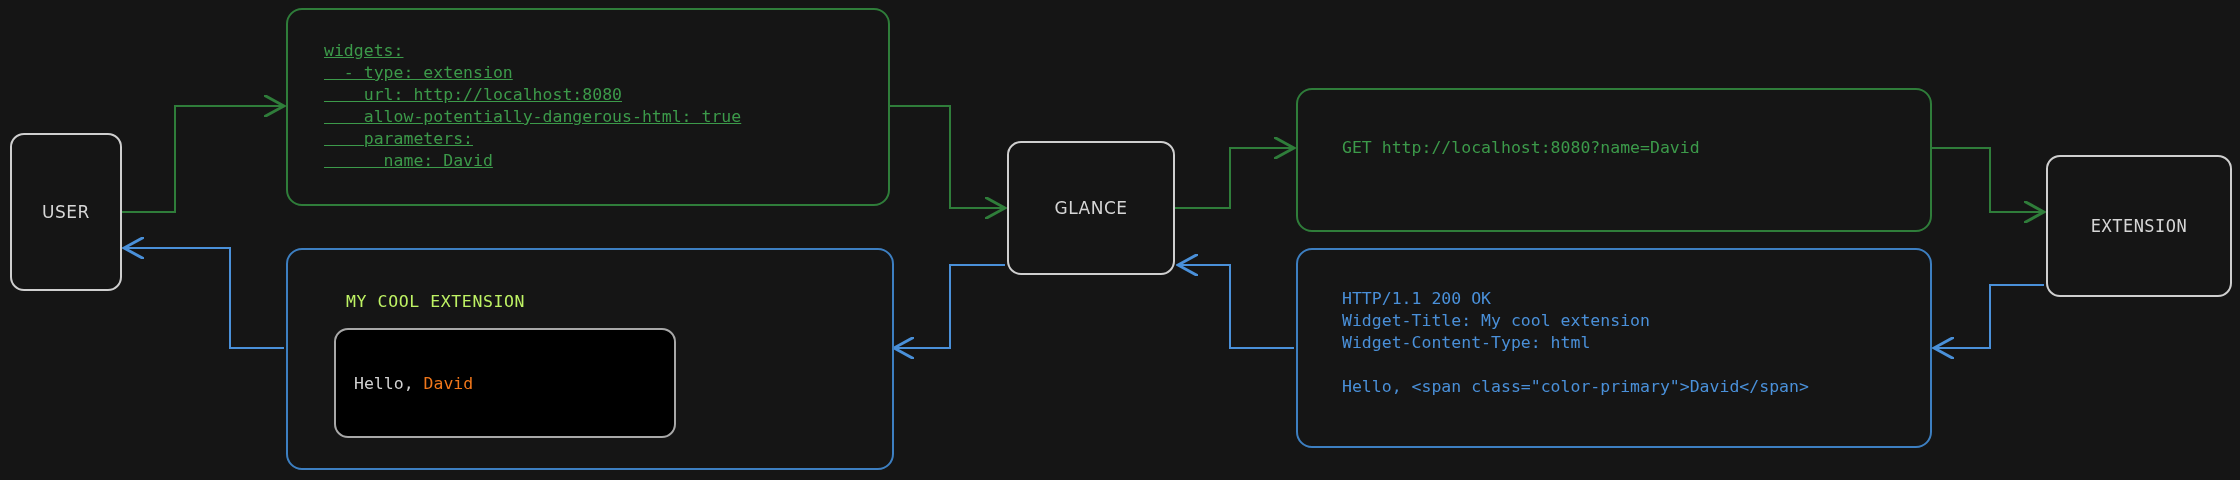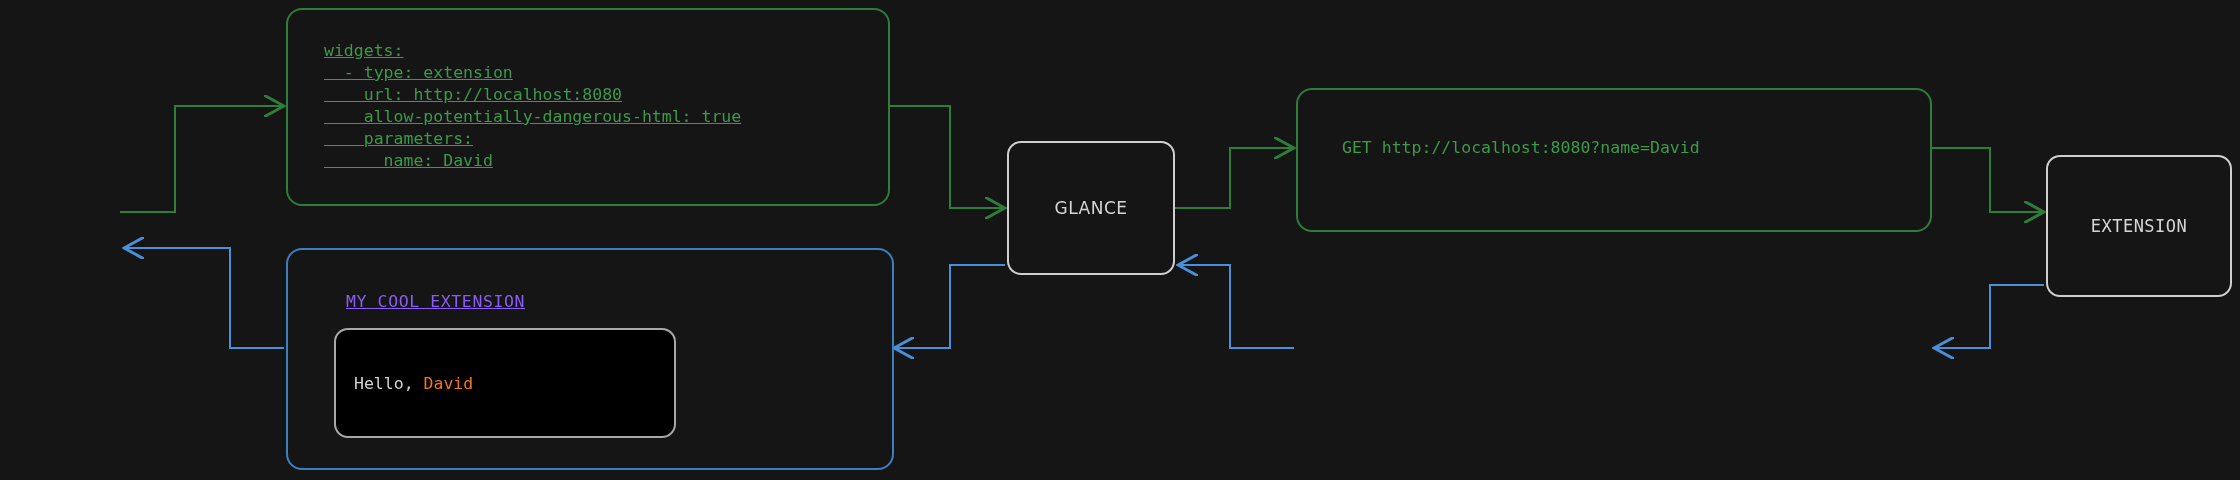--- a/index.html
+++ b/index.html
@@ -60,24 +60,23 @@
     line-height: 22px;
     white-space: pre;
     margin: 0;
   }
   .code.green { color: #3c9a4a; }
   .code.blue  { color: #4a90d9; }
 
   .widget-title {
     font-family: "DejaVu Sans Mono", monospace;
     font-size: 16.5px;
-    color: #8b5cf6;
+    color: #bef264;
     letter-spacing: 0.6px;
     white-space: pre;
-    text-decoration: underline;
   }
   .widget-inner {
     position: absolute;
     border: 2px solid #a8a8a8;
     border-radius: 14px;
     box-sizing: border-box;
     background: #000000;
     display: flex;
     align-items: center;
   }
@@ -131,20 +130,23 @@
 
     <g>
       <path d="M 1005 265 L 950 265 L 950 348 L 894 348" fill="none" stroke="#4a90d9" stroke-width="2" marker-end="url(#arrow-blue)"></path>
     </g>
 
     <g>
       <path d="M 284 348 L 230 348 L 230 248 L 124 248" fill="none" stroke="#4a90d9" stroke-width="2" marker-end="url(#arrow-blue)"></path>
     </g>
   </svg>
 
+  <div class="node" style="left:10px; top:133px; width:112px; height:158px;">
+    <span class="node-label-sans">USER</span>
+  </div>
 
   <div class="node" style="left:1007px; top:141px; width:168px; height:134px;">
     <span class="node-label-sans">GLANCE</span>
   </div>
 
   <div class="node" style="left:2046px; top:155px; width:186px; height:142px;">
     <span class="node-label-mono">EXTENSION</span>
   </div>
 
   <div class="panel green" style="left:286px; top:8px; width:604px; height:198px;">
@@ -153,20 +155,27 @@
     url: http://localhost:8080
     allow-potentially-dangerous-html: true
     parameters:
       name: David</pre>
   </div>
 
   <div class="panel green" style="left:1296px; top:88px; width:636px; height:144px;padding-left:11px;">
     <pre class="code green" style="position:absolute; left:44px; top:47px;">GET http://localhost:8080?name=David</pre>
   </div>
 
+  <div class="panel blue" style="left:1296px; top:248px; width:636px; height:200px;">
+    <pre class="code blue" style="position:absolute; left:44px; top:38px;">HTTP/1.1 200 OK
+Widget-Title: My cool extension
+Widget-Content-Type: html
+
+Hello, &lt;span class="color-primary"&gt;David&lt;/span&gt;</pre>
+  </div>
 
   <div class="panel blue" style="left:286px; top:248px; width:608px; height:222px;">
     <div class="widget-title" style="position:absolute; left:58px; top:42px;">MY COOL EXTENSION</div>
 
     <div class="widget-inner" style="left:46px; top:78px; width:342px; height:110px;">
       <div class="widget-body"><span>Hello, </span><span class="accent">David</span></div>
     </div>
   </div>
 
 </div>

